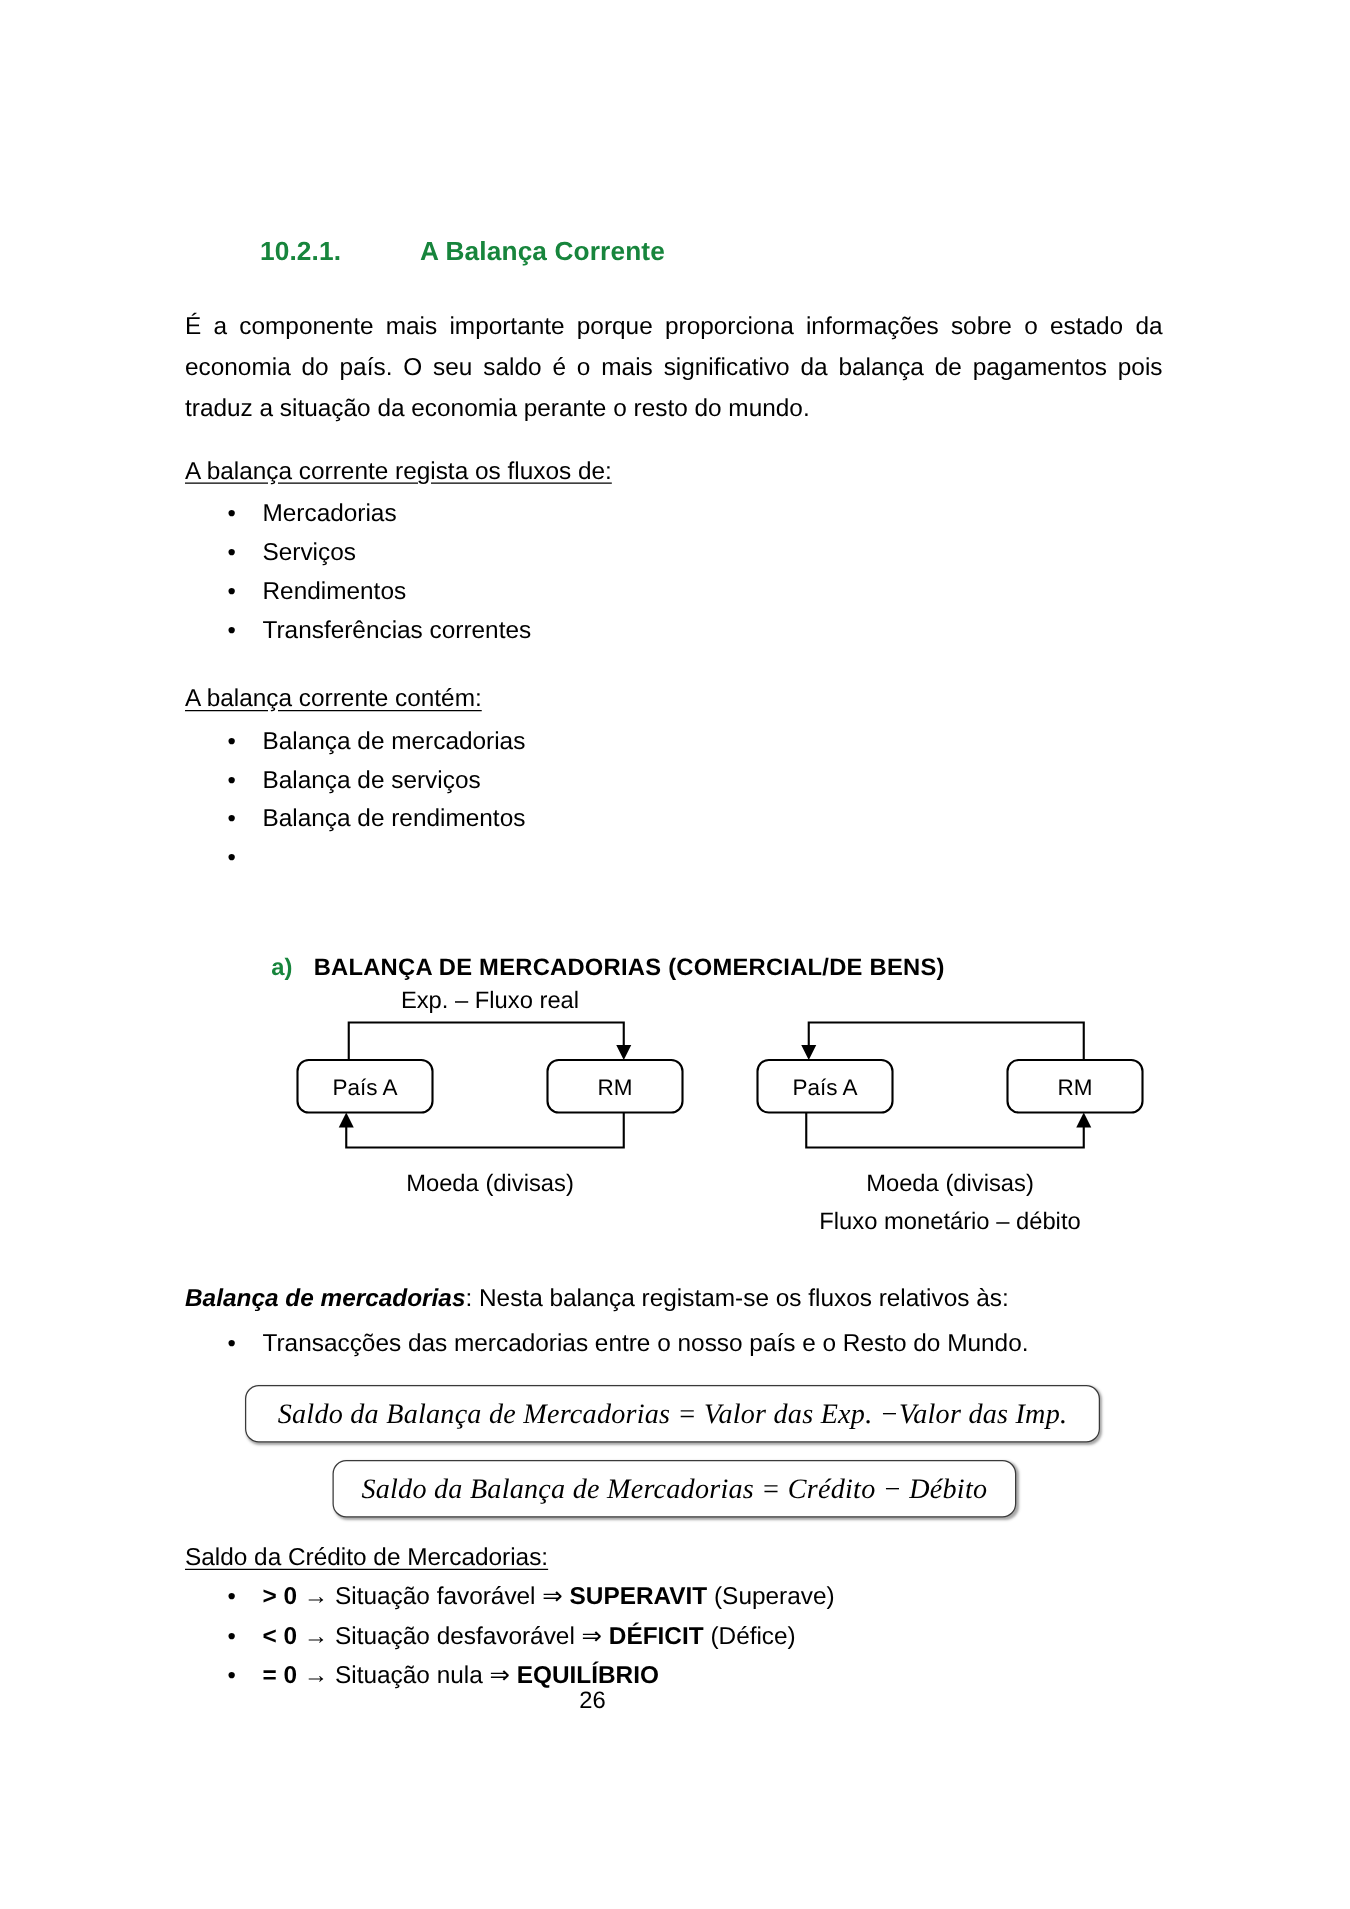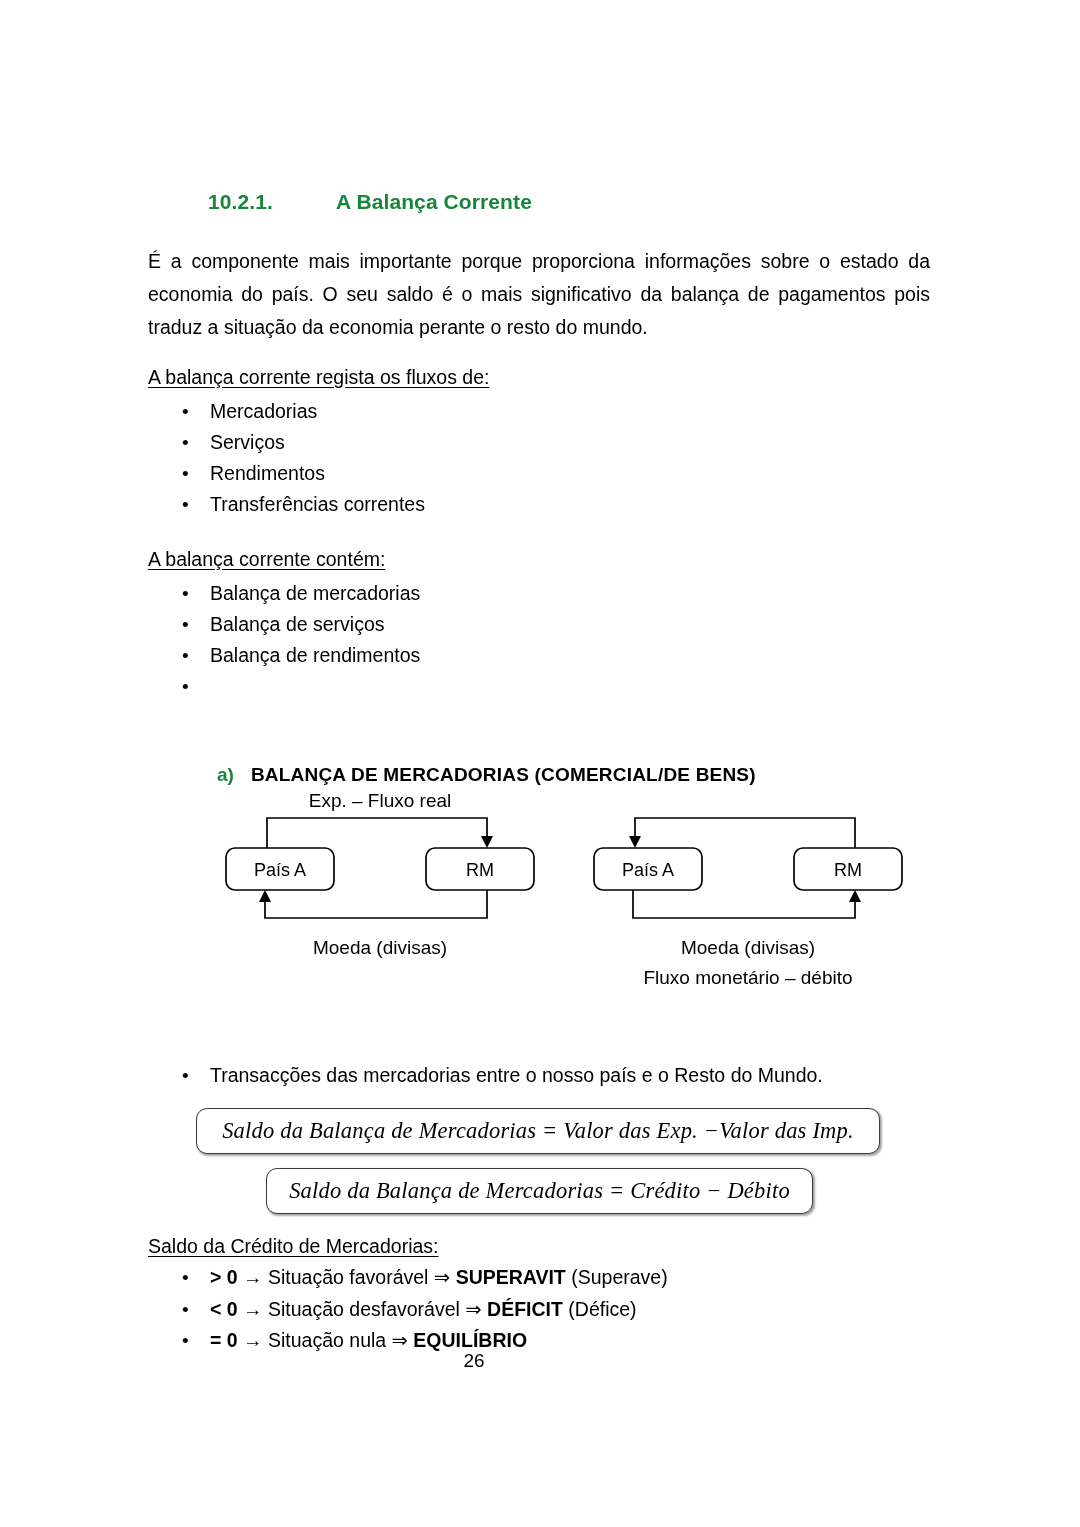--- a/index.html
+++ b/index.html
@@ -87,21 +87,21 @@
     top: 730px;
     font-size: 19px;
     font-weight: bold;
     white-space: nowrap;
     margin-top: 34px;
   }
   .sub-a .marker { color: #17853c; margin-right: 17px; }
   .sub-a .txt { color: #000; letter-spacing: .2px; }
 
   
-  .diagram-wrap { position: absolute; left: 0; top: 780px; width: 936px; height: 225px; padding-left: 20px; }
+  .diagram-wrap { position: absolute; left: 12px; top: 780px; width: 936px; height: 225px; padding-left: 20px; }
   .diagram { position: absolute; top: 0; width: 340px; height: 225px; }
   #diagram-exp { left: 210px; }
   #diagram-imp { left: 578px; }
   .diagram svg { position: absolute; left: 0; top: 0; }
   .dg-label {
     position: absolute;
     width: 340px;
     text-align: center;
     font-size: 19px;
     white-space: nowrap;
@@ -218,20 +218,23 @@
         <path d="M 55 110 L 55 138 L 277 138 L 277 116" fill="none" stroke="#000" stroke-width="1.7"></path>
         <polygon points="277,110 271,122 283,122" fill="#000"></polygon>
       </svg>
       <div class="dg-box-text" style="left:16px; top:80px; width:108px;">País A</div>
       <div class="dg-box-text" style="left:216px; top:80px; width:108px;">RM</div>
       <div class="dg-label dg-cap1">Moeda (divisas)</div>
       <div class="dg-label dg-cap2">Fluxo monetário – débito</div>
     </div>
   </div>
 
+  <div id="bal-merc-line">
+    <span class="bi">Balança de mercadorias</span><span>: Nesta balança registam-se os fluxos relativos às:</span>
+  </div>
   <ul class="blist" id="list-transac">
     <li><span class="bullet">•</span><span>Transacções das mercadorias entre o nosso país e o Resto do Mundo.</span></li>
   </ul>
 
   <div class="formula-box" id="formula-1">
     <span>Saldo da Balança de Mercadorias = Valor das Exp. −Valor das Imp.</span>
   </div>
   <div class="formula-box" id="formula-2">
     <span>Saldo da Balança de Mercadorias = Crédito − Débito</span>
   </div>

